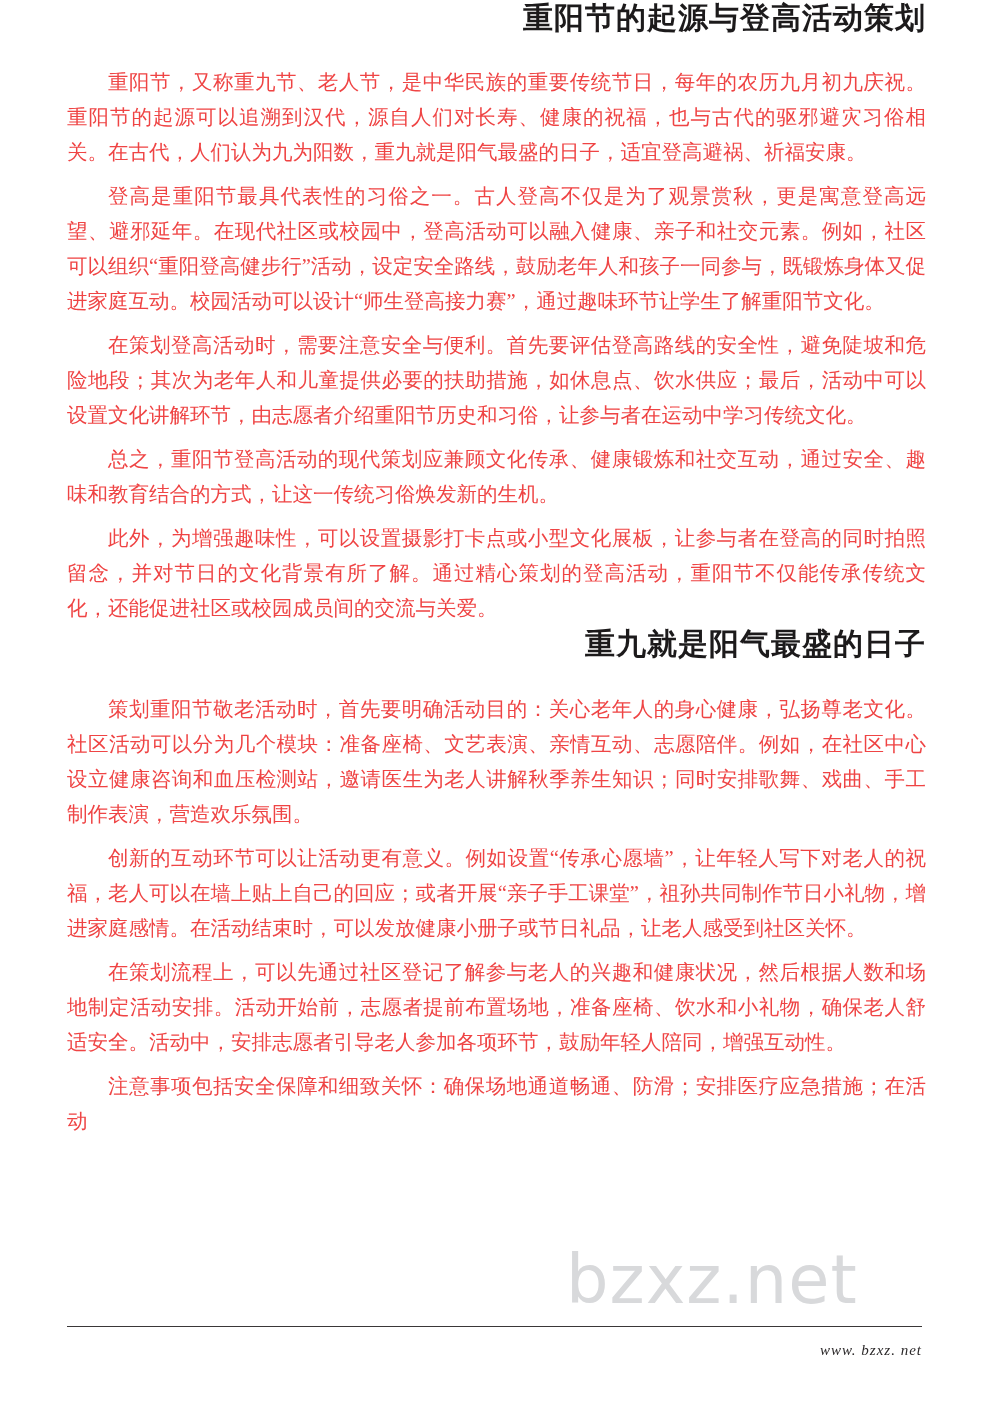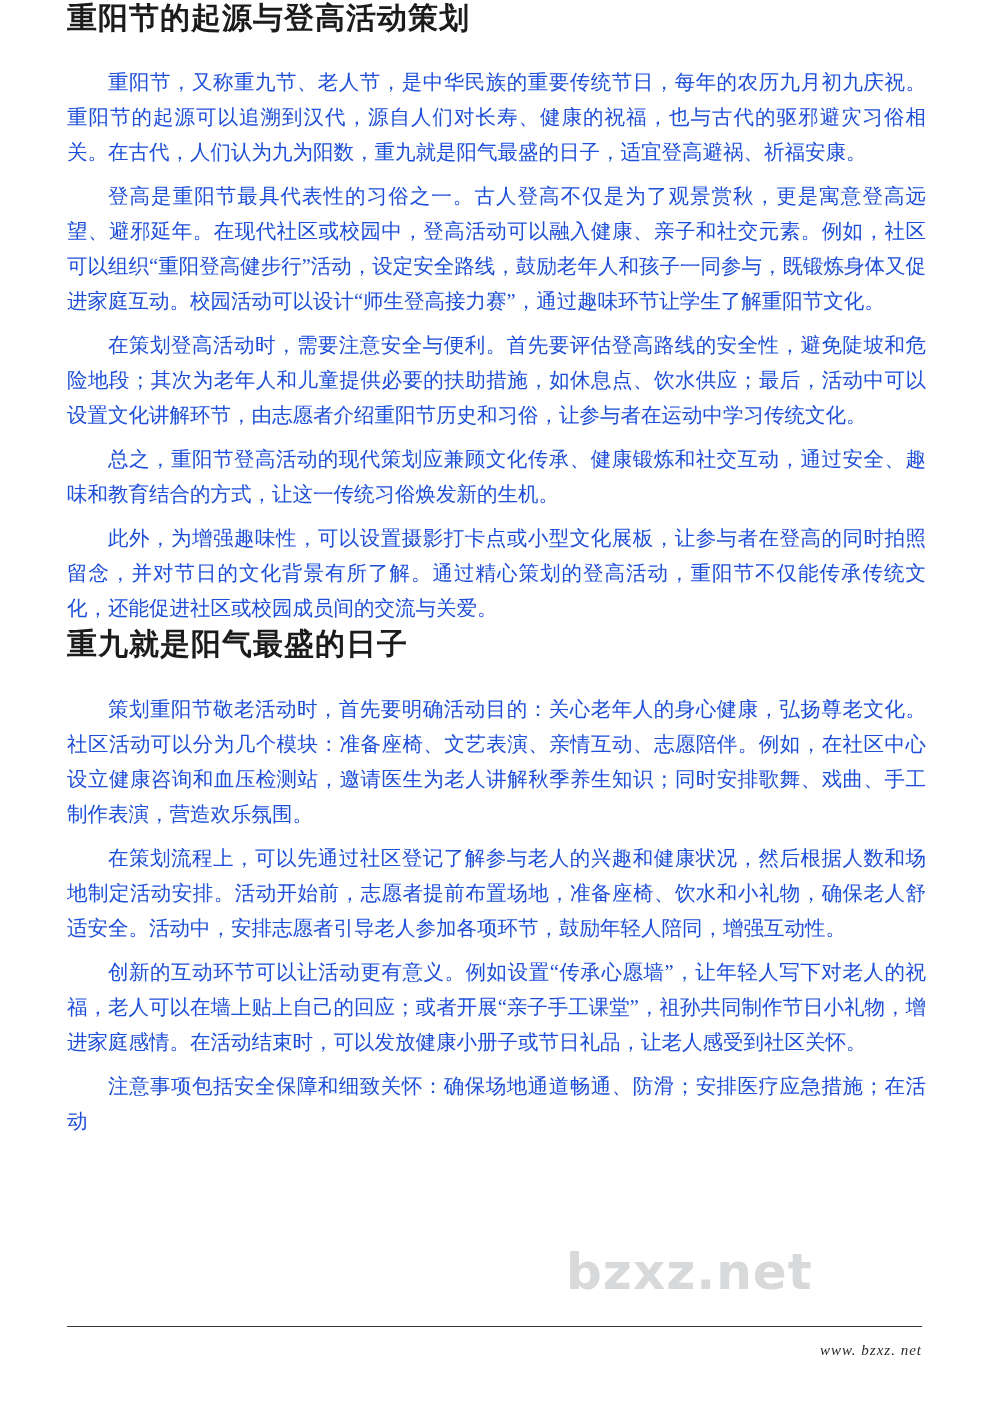--- a/index.html
+++ b/index.html
@@ -28,21 +28,21 @@
   .content {
     position: absolute;
     left: 67px;
     top: 0;
     width: 859px;
   }
 
   h1.doc-title {
     font-size: 30px;
     font-weight: bold;
-    text-align: left;
+    text-align: right;
     margin: 0;
     padding: 0;
     letter-spacing: 1px;
     line-height: 1.2;
     color: #1c1a1b;
   }
 
   .title-block-1 {
     margin-top: 76px;
     margin-bottom: 0;
@@ -54,43 +54,43 @@
   }
 
   p.para {
     font-size: 20.5px;
     line-height: 35px;
     text-align: justify;
     text-justify: inter-ideograph;
     text-indent: 2em;
     margin: 0;
     padding: 0;
-    color: #1d4ed8;
+    color: #ef4444;
     font-family: "Liberation Serif", "DejaVu Serif", serif;
   }
 
   .para + .para {
     margin-top: 9px;
   }
 
   .section-1-body {
     margin-top: 29px;
   }
 
   .section-2-body {
     margin-top: 30px;
   }
 
   
   .watermark {
     position: absolute;
     left: 566px;
     top: 1247px;
-    font-size: 50px;
-    font-weight: bold;
+    font-size: 67px;
+    font-weight: normal;
     color: #d8d9db;
     letter-spacing: 1px;
     font-family: "DejaVu Sans", "Liberation Sans", sans-serif;
     line-height: 1;
     white-space: nowrap;
     z-index: 0;
     pointer-events: none;
   }
 
   .content, .footer {
@@ -138,22 +138,22 @@
       <p class="para">登高是重阳节最具代表性的习俗之一。古人登高不仅是为了观景赏秋，更是寓意登高远望、避邪延年。在现代社区或校园中，登高活动可以融入健康、亲子和社交元素。例如，社区可以组织“重阳登高健步行”活动，设定安全路线，鼓励老年人和孩子一同参与，既锻炼身体又促进家庭互动。校园活动可以设计“师生登高接力赛”，通过趣味环节让学生了解重阳节文化。</p>
       <p class="para">在策划登高活动时，需要注意安全与便利。首先要评估登高路线的安全性，避免陡坡和危险地段；其次为老年人和儿童提供必要的扶助措施，如休息点、饮水供应；最后，活动中可以设置文化讲解环节，由志愿者介绍重阳节历史和习俗，让参与者在运动中学习传统文化。</p>
       <p class="para">总之，重阳节登高活动的现代策划应兼顾文化传承、健康锻炼和社交互动，通过安全、趣味和教育结合的方式，让这一传统习俗焕发新的生机。</p>
       <p class="para">此外，为增强趣味性，可以设置摄影打卡点或小型文化展板，让参与者在登高的同时拍照留念，并对节日的文化背景有所了解。通过精心策划的登高活动，重阳节不仅能传承传统文化，还能促进社区或校园成员间的交流与关爱。</p>
     </div>
 
     <h1 class="doc-title title-block-2">重九就是阳气最盛的日子</h1>
 
     <div class="section-2-body">
       <p class="para">策划重阳节敬老活动时，首先要明确活动目的：关心老年人的身心健康，弘扬尊老文化。社区活动可以分为几个模块：准备座椅、文艺表演、亲情互动、志愿陪伴。例如，在社区中心设立健康咨询和血压检测站，邀请医生为老人讲解秋季养生知识；同时安排歌舞、戏曲、手工制作表演，营造欢乐氛围。</p>
+      <p class="para">创新的互动环节可以让活动更有意义。例如设置“传承心愿墙”，让年轻人写下对老人的祝福，老人可以在墙上贴上自己的回应；或者开展“亲子手工课堂”，祖孙共同制作节日小礼物，增进家庭感情。在活动结束时，可以发放健康小册子或节日礼品，让老人感受到社区关怀。</p>
       <p class="para">在策划流程上，可以先通过社区登记了解参与老人的兴趣和健康状况，然后根据人数和场地制定活动安排。活动开始前，志愿者提前布置场地，准备座椅、饮水和小礼物，确保老人舒适安全。活动中，安排志愿者引导老人参加各项环节，鼓励年轻人陪同，增强互动性。</p>
-      <p class="para">创新的互动环节可以让活动更有意义。例如设置“传承心愿墙”，让年轻人写下对老人的祝福，老人可以在墙上贴上自己的回应；或者开展“亲子手工课堂”，祖孙共同制作节日小礼物，增进家庭感情。在活动结束时，可以发放健康小册子或节日礼品，让老人感受到社区关怀。</p>
       <p class="para">注意事项包括安全保障和细致关怀：确保场地通道畅通、防滑；安排医疗应急措施；在活动</p>
     </div>
 
   </div>
 
   <div class="footer">
     <div class="footer-rule"></div>
     <div class="footer-url">www. bzxz. net</div>
   </div>
 

